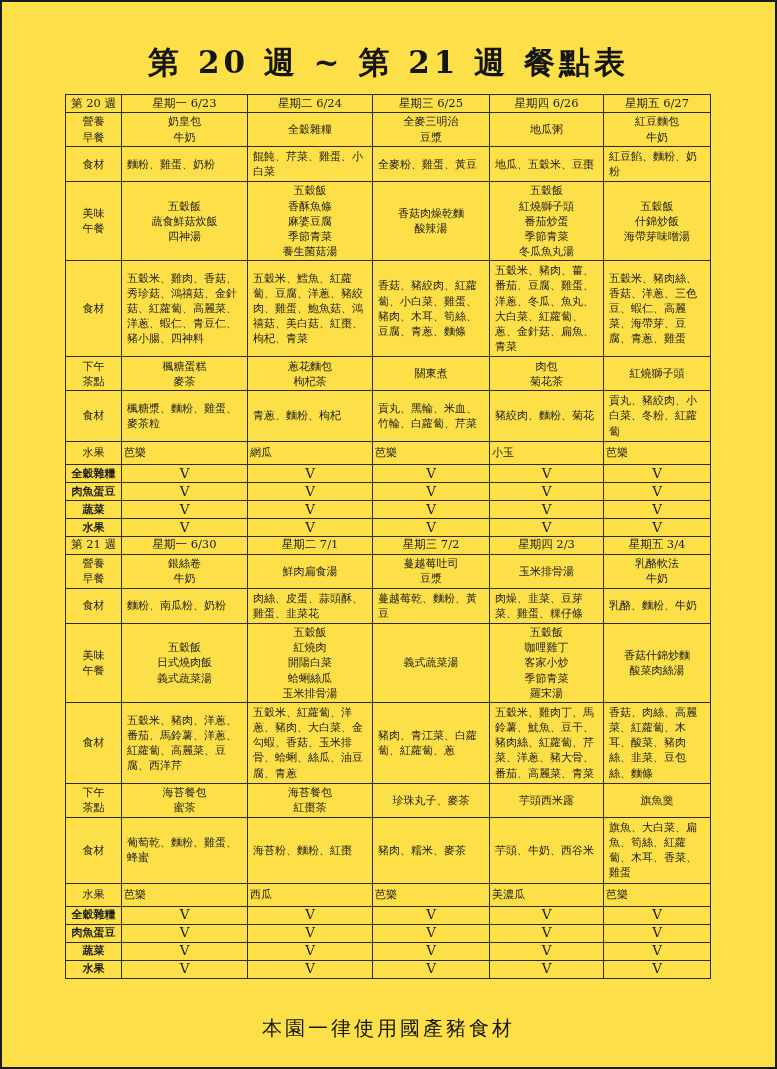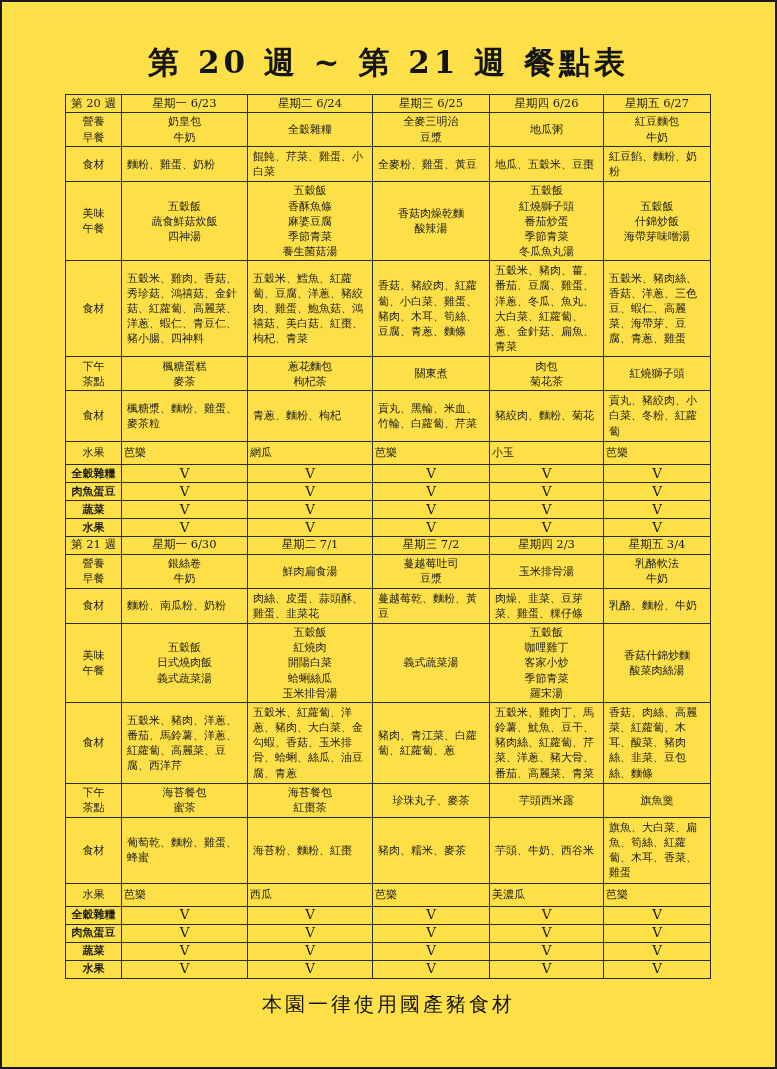--- a/index.html
+++ b/index.html
@@ -34,21 +34,21 @@
   tr.row-menu{height:34px;}
   tr.row-ing td.cell{text-align:left;padding:2px 3px 2px 5px;}
   tr.row-fruit{height:23px;}
   tr.row-fruit td.cell{text-align:left;}
   tr.row-check{height:18px;}
   tr.row-check td.cell{
     text-align:center;font-size:13.5px;line-height:1;padding:0;
     font-family:"DejaVu Serif", serif;
   }
   .footer{
-    margin-top:12px;text-align:center;font-size:20px;letter-spacing:3px;
+    margin-top:36px;text-align:center;font-size:20px;letter-spacing:3px;
     color:#151515;
   }
 </style>
 </head>
 <body>
 
 <div class="page">
 
   <h1 class="title">第 20 週 ~ 第 21 週 餐點表</h1>
 

